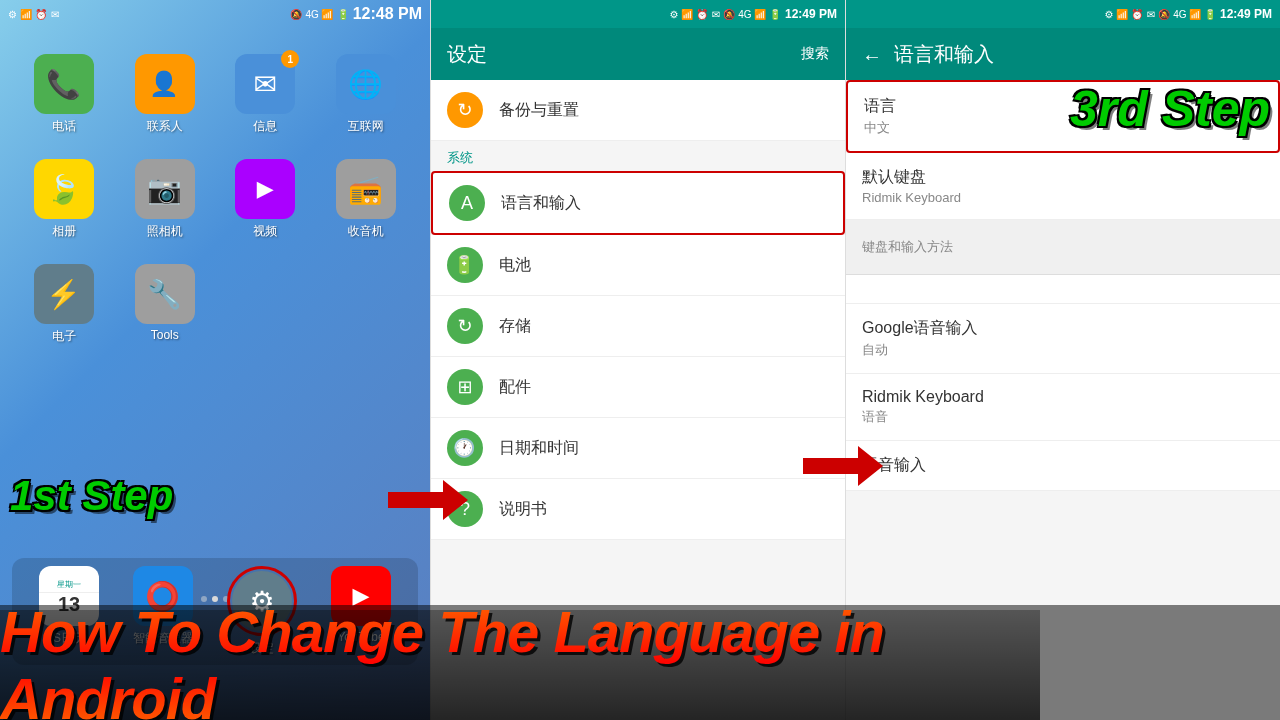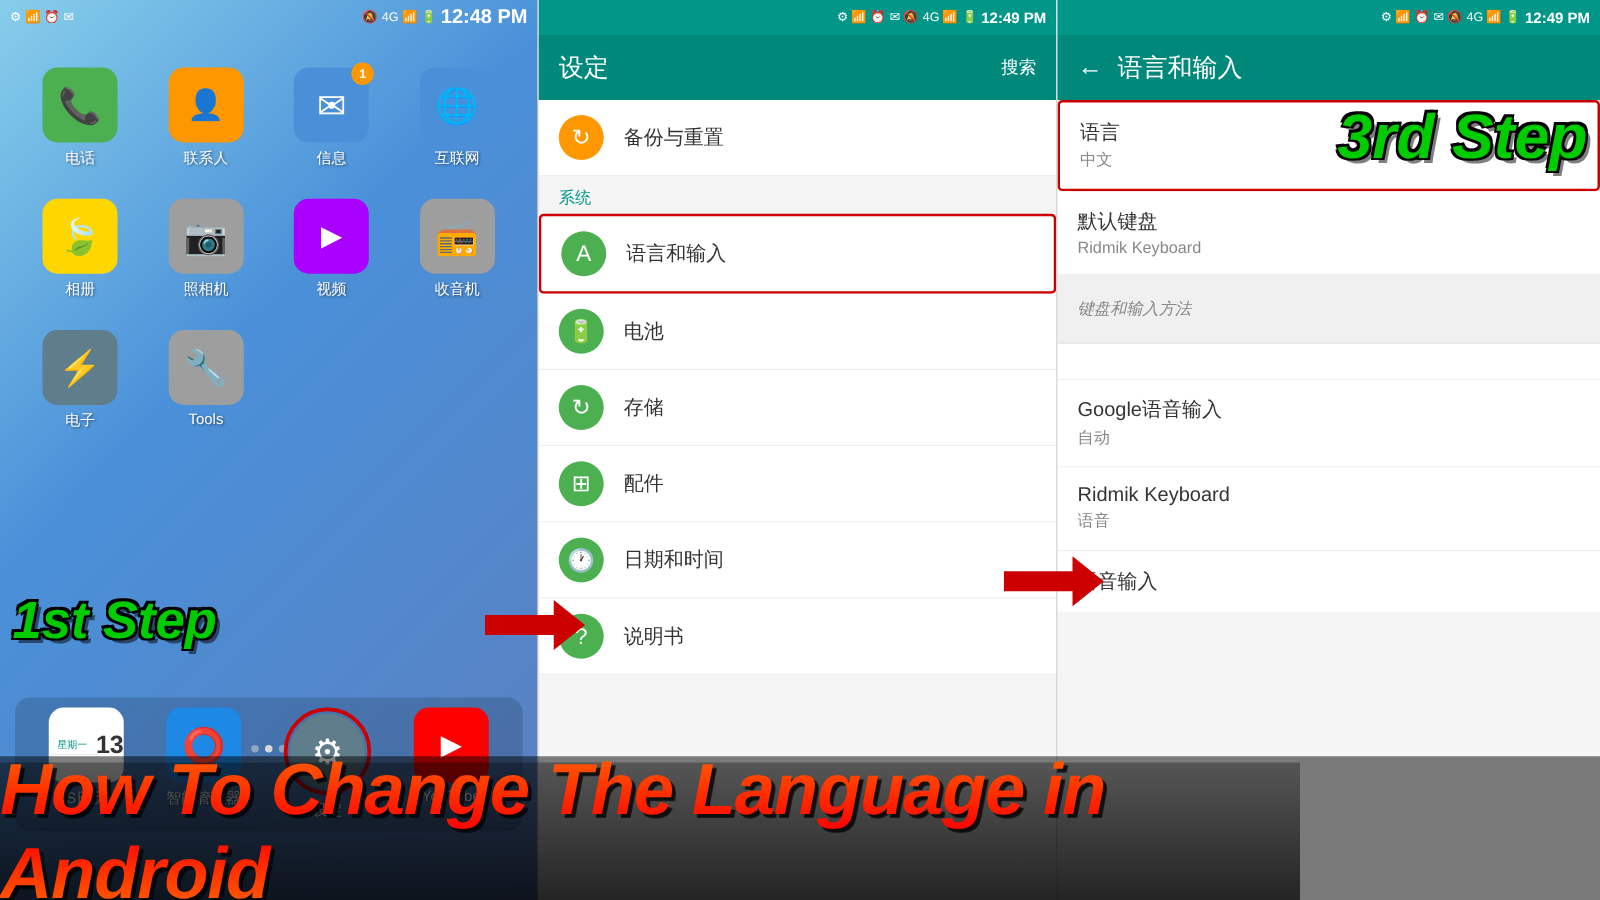--- a/index.html
+++ b/index.html
@@ -288,21 +288,20 @@
       color: #888;
       margin-top: 2px;
     }
 
     .lang-section-divider {
       background: #f0f0f0;
       padding: 18px 16px;
       font-size: 13px;
       color: #888;
       border-bottom: 1px solid #ddd;
-      font-style: italic;
     }
 
     .lang-item-highlighted {
       border: 2px solid #CC0000;
       border-radius: 4px;
     }
 
     
     .bottom-title {
       position: absolute;
@@ -457,21 +456,21 @@
     <div class="step-label-1">1st Step</div>
 
     <div class="page-indicator">
       <div class="nav-dot"></div>
       <div class="nav-dot nav-dot-active"></div>
       <div class="nav-dot"></div>
     </div>
 
     <div style="position:absolute; bottom:55px; left:0; right:0; padding: 8px 10px; background:rgba(0,0,0,0.15); margin:0 12px; border-radius:12px; display:flex; justify-content:space-around;">
       <div class="app-item">
-        <div class="app-icon" style="background:white; color:#333; font-size:14px; gap:0;">
+        <div class="app-icon" style="background:white; color:#333; font-size:14px; flex-direction:column; gap:0;">
           <span style="font-size:8px; color:#009688; width:100%; text-align:center; border-bottom:1px solid #eee; padding:2px 0;">星期一</span>
           <span style="font-size:20px; font-weight:bold; color:#333;">13</span>
         </div>
         <span class="app-label">S日历</span>
       </div>
       <div class="app-item">
         <div class="app-icon" style="background:#1E88E5;">⭕</div>
         <span class="app-label">智能管理器</span>
       </div>
       <div class="app-item">

